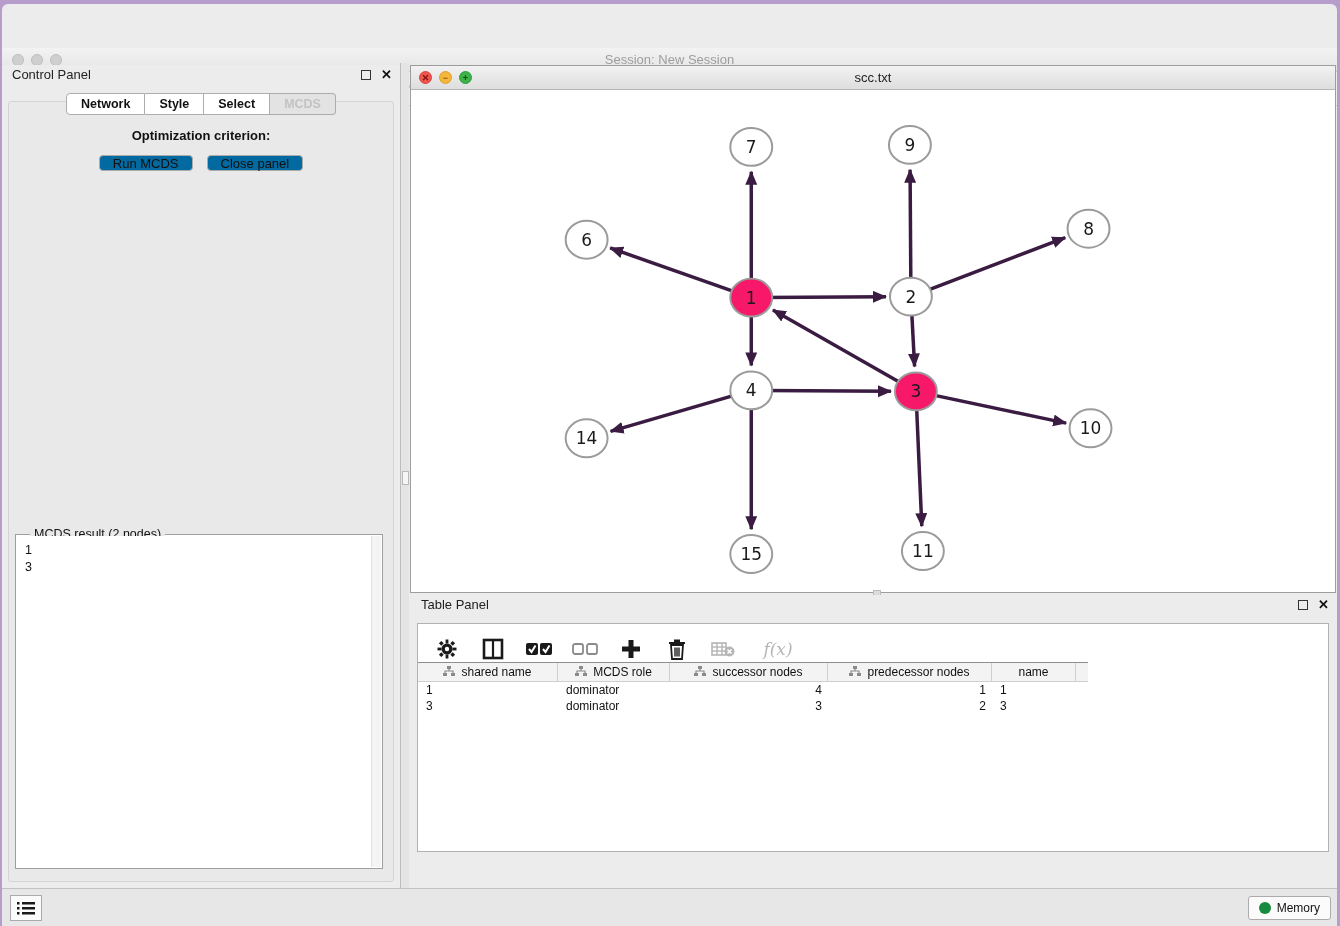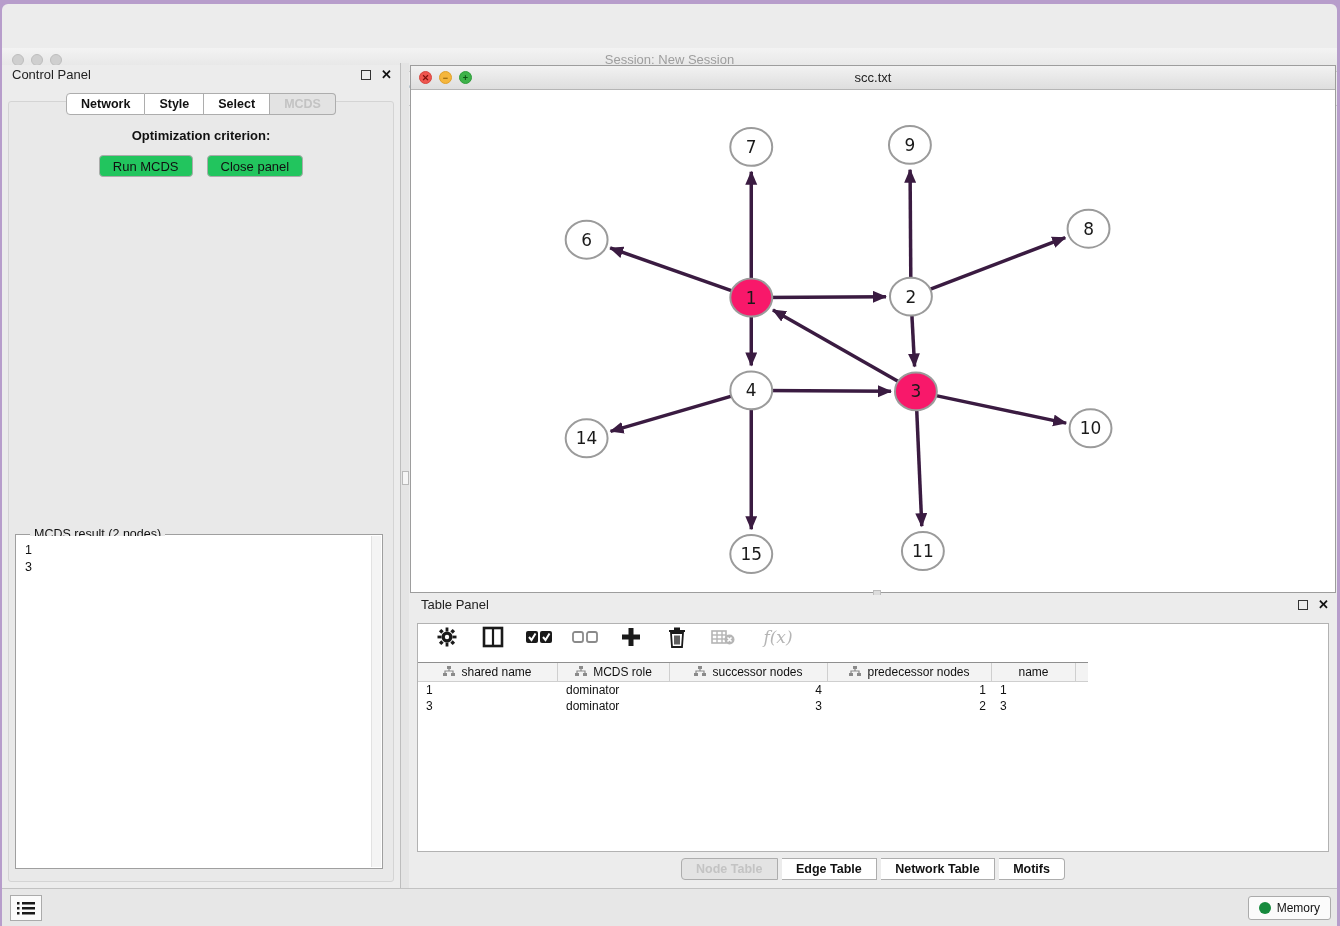--- a/index.html
+++ b/index.html
@@ -37,21 +37,21 @@
   .cp-tabs { display:flex; justify-content:center; position:relative; z-index:2; margin-top:4px; }
   .seg button { height:22px; padding:0 14px; font-size:12.5px; font-weight:600; color:#111; background:#fff; border:1px solid #adadad; border-left:none; cursor:pointer; font-family:inherit; }
   .seg button:first-child { border-left:1px solid #adadad; border-radius:4px 0 0 4px; }
   .seg button:last-child { border-radius:0 4px 4px 0; }
   .seg button.disabled-active { background:#e3e3e3; color:#c3c3c3; }
   .cp-body { position:absolute; left:6px; right:6px; top:36px; bottom:6px; background:#e9e9e9; border:1px solid #d4d4d4; border-radius:3px; }
   .opt-label { text-align:center; font-size:13px; font-weight:700; color:#111; margin-top:26px; }
   .opt-select { margin:14px 38px 0 38px; height:23px; background:#fff; border:1px solid #b6b6b6; border-radius:4px; display:flex; align-items:center; padding:0 6px 0 10px; font-size:13px; color:#111; cursor:pointer; }
   .opt-select .lbl { flex:1; }
   .cp-buttons { display:flex; justify-content:center; gap:14px; margin-top:12px; }
-  .cp-buttons button { height:22px; padding:0 13px; font-size:13px; color:#111; background:#22c55e; border:1px solid #ababab; border-radius:4px; cursor:pointer; font-family:inherit; }
+  .cp-buttons button { height:16px; padding:0 13px; font-size:13px; color:#111; background:#0369a1; border:1px solid #ababab; border-radius:4px; cursor:pointer; font-family:inherit; }
   .result-group { position:absolute; left:6px; right:10px; top:432px; bottom:12px; border:1px solid #9f9f9f; background:#fff; }
   .result-legend { position:absolute; top:-8px; left:14px; background:#e9e9e9; font-size:12.5px; color:#111; padding:0 4px; }
   .result-text { position:absolute; inset:1px 11px 1px 1px; background:#fff; font-size:12.5px; color:#111; padding:6px 0 0 8px; white-space:pre-line; line-height:17px; }
   .result-scroll { position:absolute; top:1px; bottom:1px; right:1px; width:10px; background:#f4f4f4; border-left:1px solid #e2e2e2; }
 
   
   .network-window { position:absolute; top:2px; left:1px; right:1px; height:528px; background:#fff; border:1px solid #9d9d9d; }
   .nw-titlebar { height:24px; background:linear-gradient(#f2f2f2,#dedede); border-bottom:1px solid #b5b5b5; position:relative; }
   .nw-traffic { position:absolute; left:8px; top:5px; display:flex; gap:7px; }
   .nw-traffic span { width:13px; height:13px; border-radius:50%; font-size:9px; font-weight:bold; text-align:center; line-height:13px; display:block; cursor:pointer; }
@@ -61,21 +61,21 @@
   .nw-title { text-align:center; line-height:24px; font-size:13px; color:#222; }
   .graph-area { position:absolute; top:25px; left:0; right:0; bottom:0; }
   .graph-area svg { width:100%; height:100%; display:block; }
   .nw-handle { position:absolute; bottom:-4px; left:50%; width:8px; height:6px; background:#dcdcdc; border:1px solid #bdbdbd; }
 
   
   .table-panel { position:absolute; top:532px; left:0; right:0; bottom:0; background:#ececec; }
   .tp-header { height:24px; position:relative; }
   .tp-title { font-size:13px; color:#222; padding:6px 0 0 12px;text-align:center; }
   .table-box { position:absolute; left:8px; right:8px; top:28px; bottom:36px; background:#fff; border:1px solid #b2b2b2; }
-  .tp-toolbar { height:38px; display:flex; align-items:flex-start; gap:20px; padding-left:16px; }
+  .tp-toolbar { height:38px; display:flex; align-items:flex-end; gap:20px; padding-left:16px; }
   .tp-toolbar .tb-btn { width:26px; height:26px; }
   .fx { font-family:"DejaVu Serif", serif; font-style:italic; font-size:17px; color:#b5b5b5; }
   .grid-header { display:flex; height:20px; background:#f3f3f3; border-top:1px solid #8f8f8f; border-bottom:1px solid #cfcfcf; width:670px; }
   .grid-header .col { display:flex; align-items:center; justify-content:center; gap:6px; font-size:12px; color:#111; border-right:1px solid #cfcfcf; }
   .grid-row { display:flex; height:16px; width:670px; font-size:12px; color:#111; }
   .grid-row .col { padding-top:1px; }
   .c1{width:140px;} .c2{width:112px;} .c3{width:158px;} .c4{width:164px;} .c5{width:84px;}
   .cell-l { text-align:left; padding-left:8px; }
   .cell-r { text-align:right; padding-right:6px; }
   .tp-tabs { position:absolute; bottom:8px; left:0; right:0; display:flex; justify-content:center; }
@@ -489,28 +489,20 @@
             <div class="col c5 cell-l">1</div>
           </div>
           <div class="grid-row">
             <div class="col c1 cell-l">3</div>
             <div class="col c2 cell-l">dominator</div>
             <div class="col c3 cell-r">3</div>
             <div class="col c4 cell-r">2</div>
             <div class="col c5 cell-l">3</div>
           </div>
         </div>
-        <div class="tp-tabs">
-          <div class="seg">
-            <button class="disabled-active">Node Table</button>
-            <button>Edge Table</button>
-            <button>Network Table</button>
-            <button>Motifs</button>
-          </div>
-        </div>
       </div>
     </div>
   </div>
 
   <div class="statusbar">
     <button class="list-btn">
       <svg width="18" height="14" viewBox="0 0 18 14">
         <rect x="0" y="1" width="2.5" height="2.5" fill="#1a1a1a"></rect>
           <rect x="5" y="1" width="13" height="2.5" fill="#1a1a1a"></rect>
         <rect x="0" y="6" width="2.5" height="2.5" fill="#1a1a1a"></rect>

